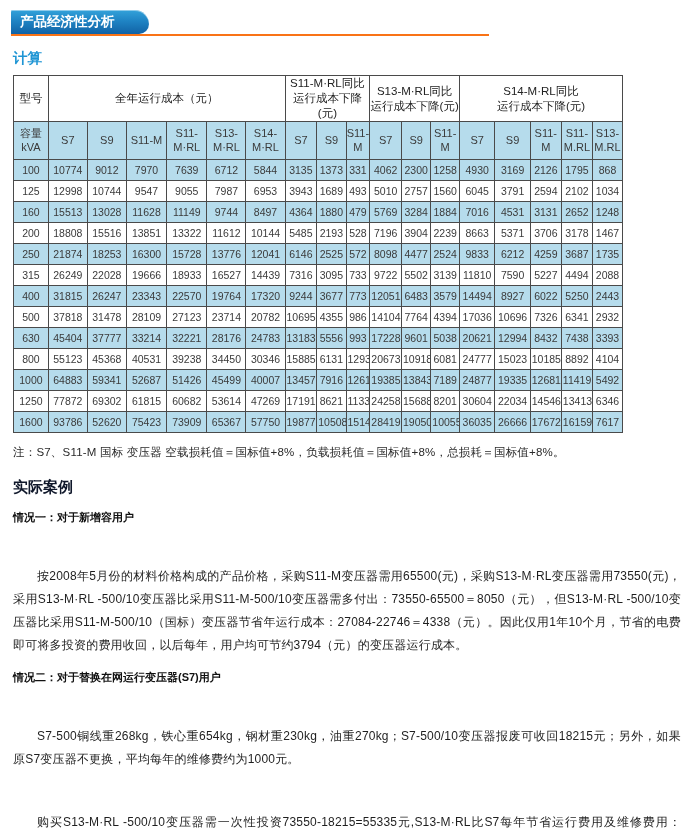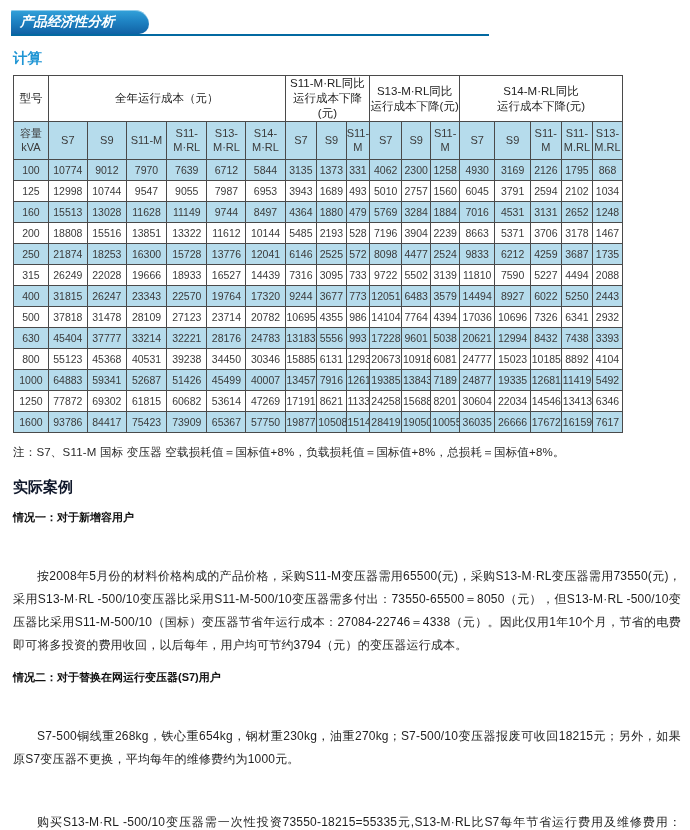--- a/index.html
+++ b/index.html
@@ -5,21 +5,21 @@
   * { margin:0; padding:0; box-sizing:border-box; }
   html,body { background:#ffffff; }
   body {
     width:690px; height:830px; overflow:hidden;
     font-family:"Liberation Sans","DejaVu Sans",sans-serif;
     color:#222;
   }
   .page { padding:10px 12px 0 11px; }
 
   
-  .banner-row { width:478px; border-bottom:2px solid #0369a1; position:relative;font-style:italic; }
+  .banner-row { width:478px; border-bottom:2px solid #f97316; position:relative; }
   .banner-tab {
     display:inline-block;
     background:linear-gradient(180deg,#33a2da 0%,#1f84c4 45%,#1162a5 100%);
     color:#fff; font-weight:bold; font-size:13.5px;
     padding:4px 34px 4px 9px; line-height:1.2;
     border-radius:2px 20px 14px 0;
     box-shadow:inset 0 1px 0 rgba(255,255,255,.45);
   }
   .sec-heading { color:#1e95d4; font-weight:bold; font-size:14.5px; margin:13px 0 7px 2px; }
   .sec-heading2 { color:#0f172a; font-weight:bold; font-size:15px; margin:18px 0 4px 2px; }
@@ -354,21 +354,21 @@
           <td>8201</td>
           <td>30604</td>
           <td>22034</td>
           <td>14546</td>
           <td>13413</td>
           <td>6346</td>
         </tr>
         <tr class="alt">
           <td>1600</td>
           <td>93786</td>
-          <td>84417</td>
+          <td>52620</td>
           <td>75423</td>
           <td>73909</td>
           <td>65367</td>
           <td>57750</td>
           <td>19877</td>
           <td>10508</td>
           <td>1514</td>
           <td>28419</td>
           <td>19050</td>
           <td>10055</td>

